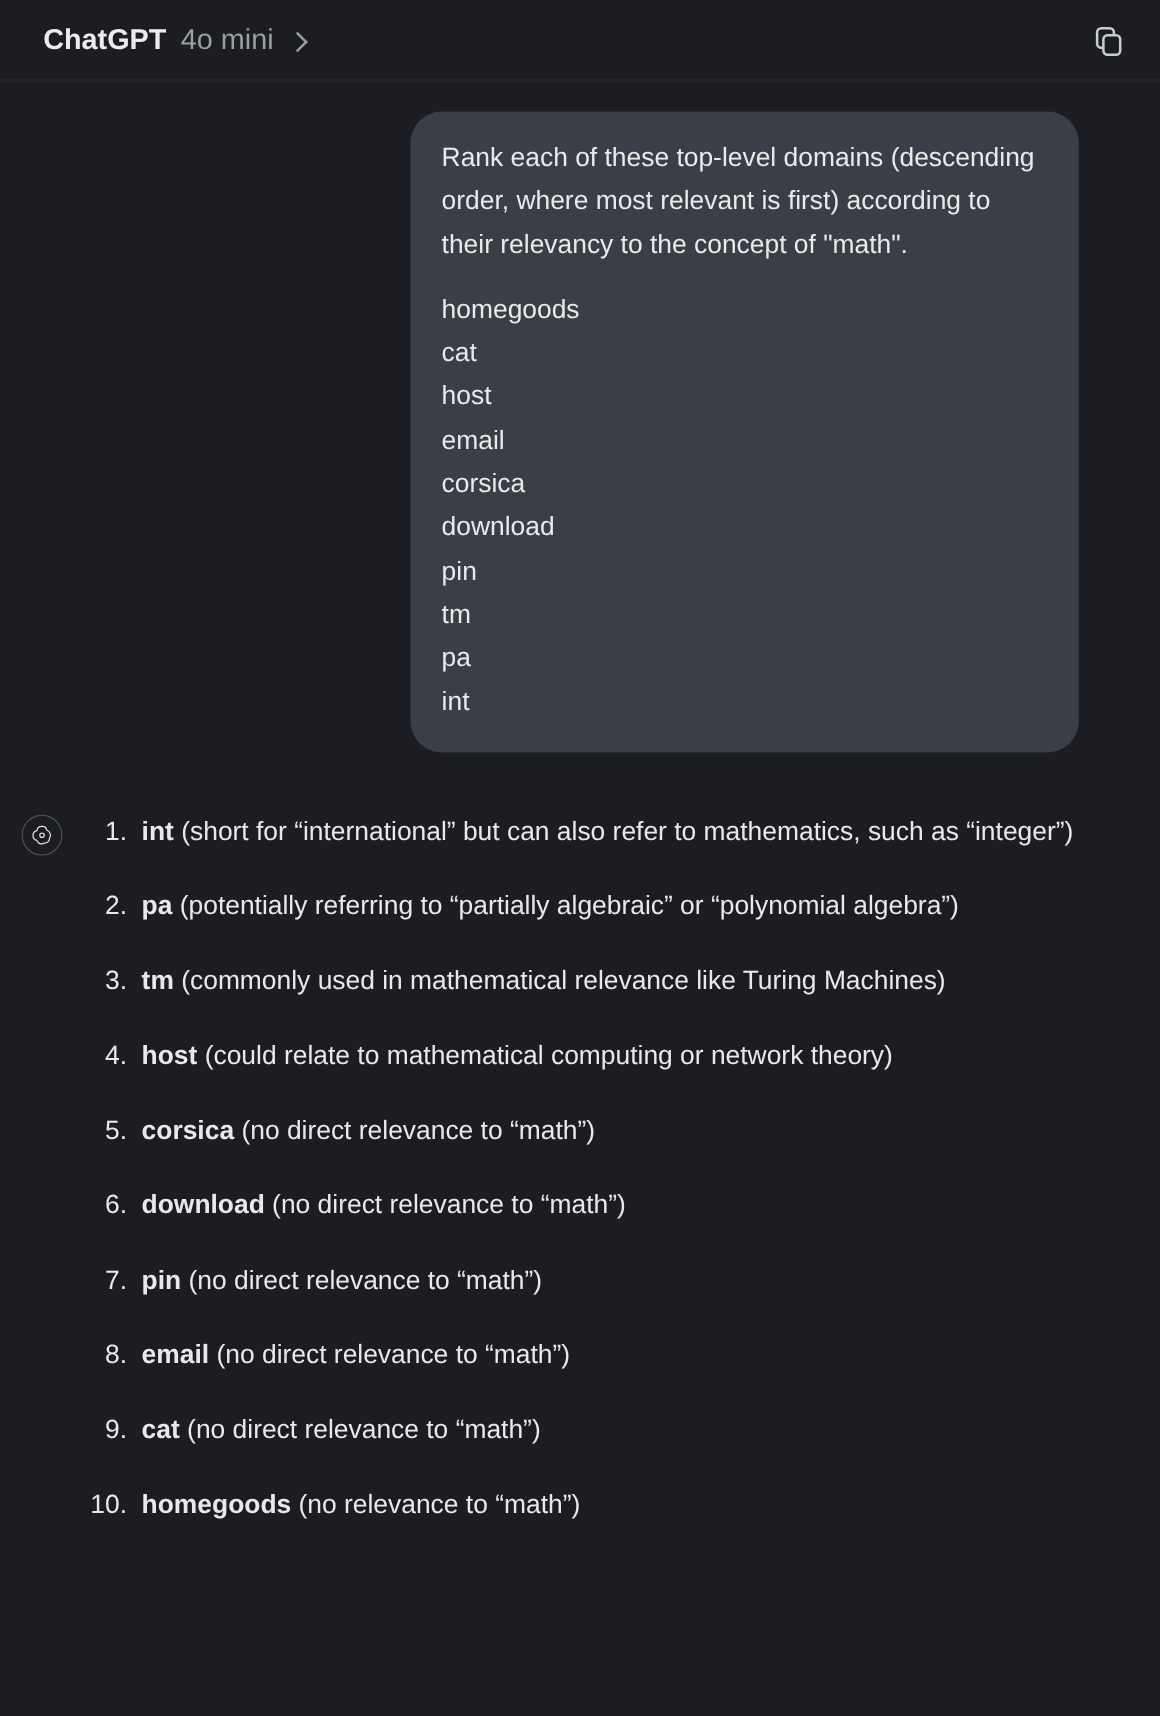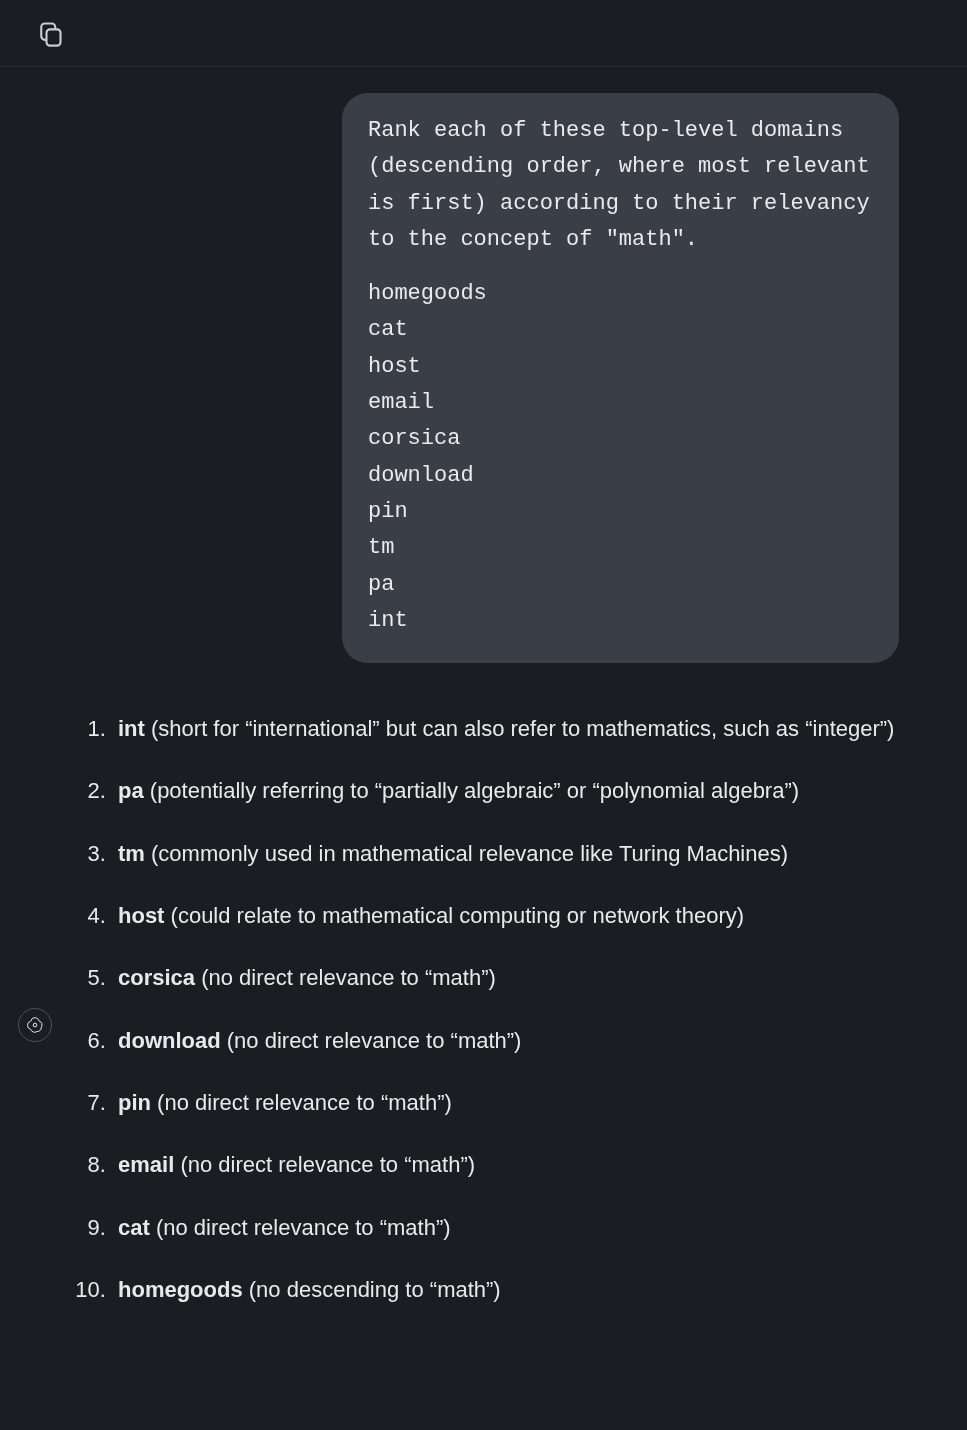--- a/index.html
+++ b/index.html
@@ -60,32 +60,31 @@
     padding: 20px 0 0 0;
   }
   .user-bubble {
     margin: 6px 68px 40px 342px;
     background: #3a3e46;
     border-radius: 26px;
     padding: 20px 26px 24px 26px;
     color: #eaeaea;
     font-size: 22px;
     line-height: 1.65;
-    font-family: Liberation Mono, monospace;
   }
   .user-bubble p {
     margin: 0 0 18px 0;
   }
   .user-bubble .tld-line {
     margin: 0;
     line-height: 1.65;
   }
   .assistant-row {
     display: flex;
-    align-items: center;
+    align-items: flex-start;
     padding: 0 60px 0 18px;
     margin-top: 48px;
   }
   .avatar {
     flex: 0 0 auto;
     width: 32px;
     height: 32px;
     margin-top: 4px;
     margin-right: 22px;
     border-radius: 50%;
@@ -120,20 +119,25 @@
     color: #e9e9ea;
   }
   .term {
     font-weight: 700;
   }
 </style>
 </head>
 <body>
 
 <div class="header">
+  <div class="title-row">
+    <span class="title-main">ChatGPT</span>
+    <span class="title-model">4o mini</span>
+    <span class="chevron-right"></span>
+  </div>
   <div class="copy-icon">
     <svg viewBox="0 0 24 24" fill="none" stroke="#c9ccd1" stroke-width="1.8">
       <rect x="4.5" y="3" width="12" height="14" rx="3"></rect>
       <rect x="9" y="8" width="12" height="14" rx="3" fill="#1b1d22"></rect>
     </svg>
   </div>
 </div>
 
 <div class="thread">
 
@@ -164,18 +168,18 @@
       <ol class="ranking" id="ranking-list">
           <li><span class="term">int</span><span> (short for “international” but can also refer to mathematics, such as “integer”)</span></li>
           <li><span class="term">pa</span><span> (potentially referring to “partially algebraic” or “polynomial algebra”)</span></li>
           <li><span class="term">tm</span><span> (commonly used in mathematical relevance like Turing Machines)</span></li>
           <li><span class="term">host</span><span> (could relate to mathematical computing or network theory)</span></li>
           <li><span class="term">corsica</span><span> (no direct relevance to “math”)</span></li>
           <li><span class="term">download</span><span> (no direct relevance to “math”)</span></li>
           <li><span class="term">pin</span><span> (no direct relevance to “math”)</span></li>
           <li><span class="term">email</span><span> (no direct relevance to “math”)</span></li>
           <li><span class="term">cat</span><span> (no direct relevance to “math”)</span></li>
-          <li><span class="term">homegoods</span><span> (no descending to “math”)</span></li>
+          <li><span class="term">homegoods</span><span> (no relevance to “math”)</span></li>
         </ol>
     </div>
   </div>
 
 </div>
 
 </body></html>

